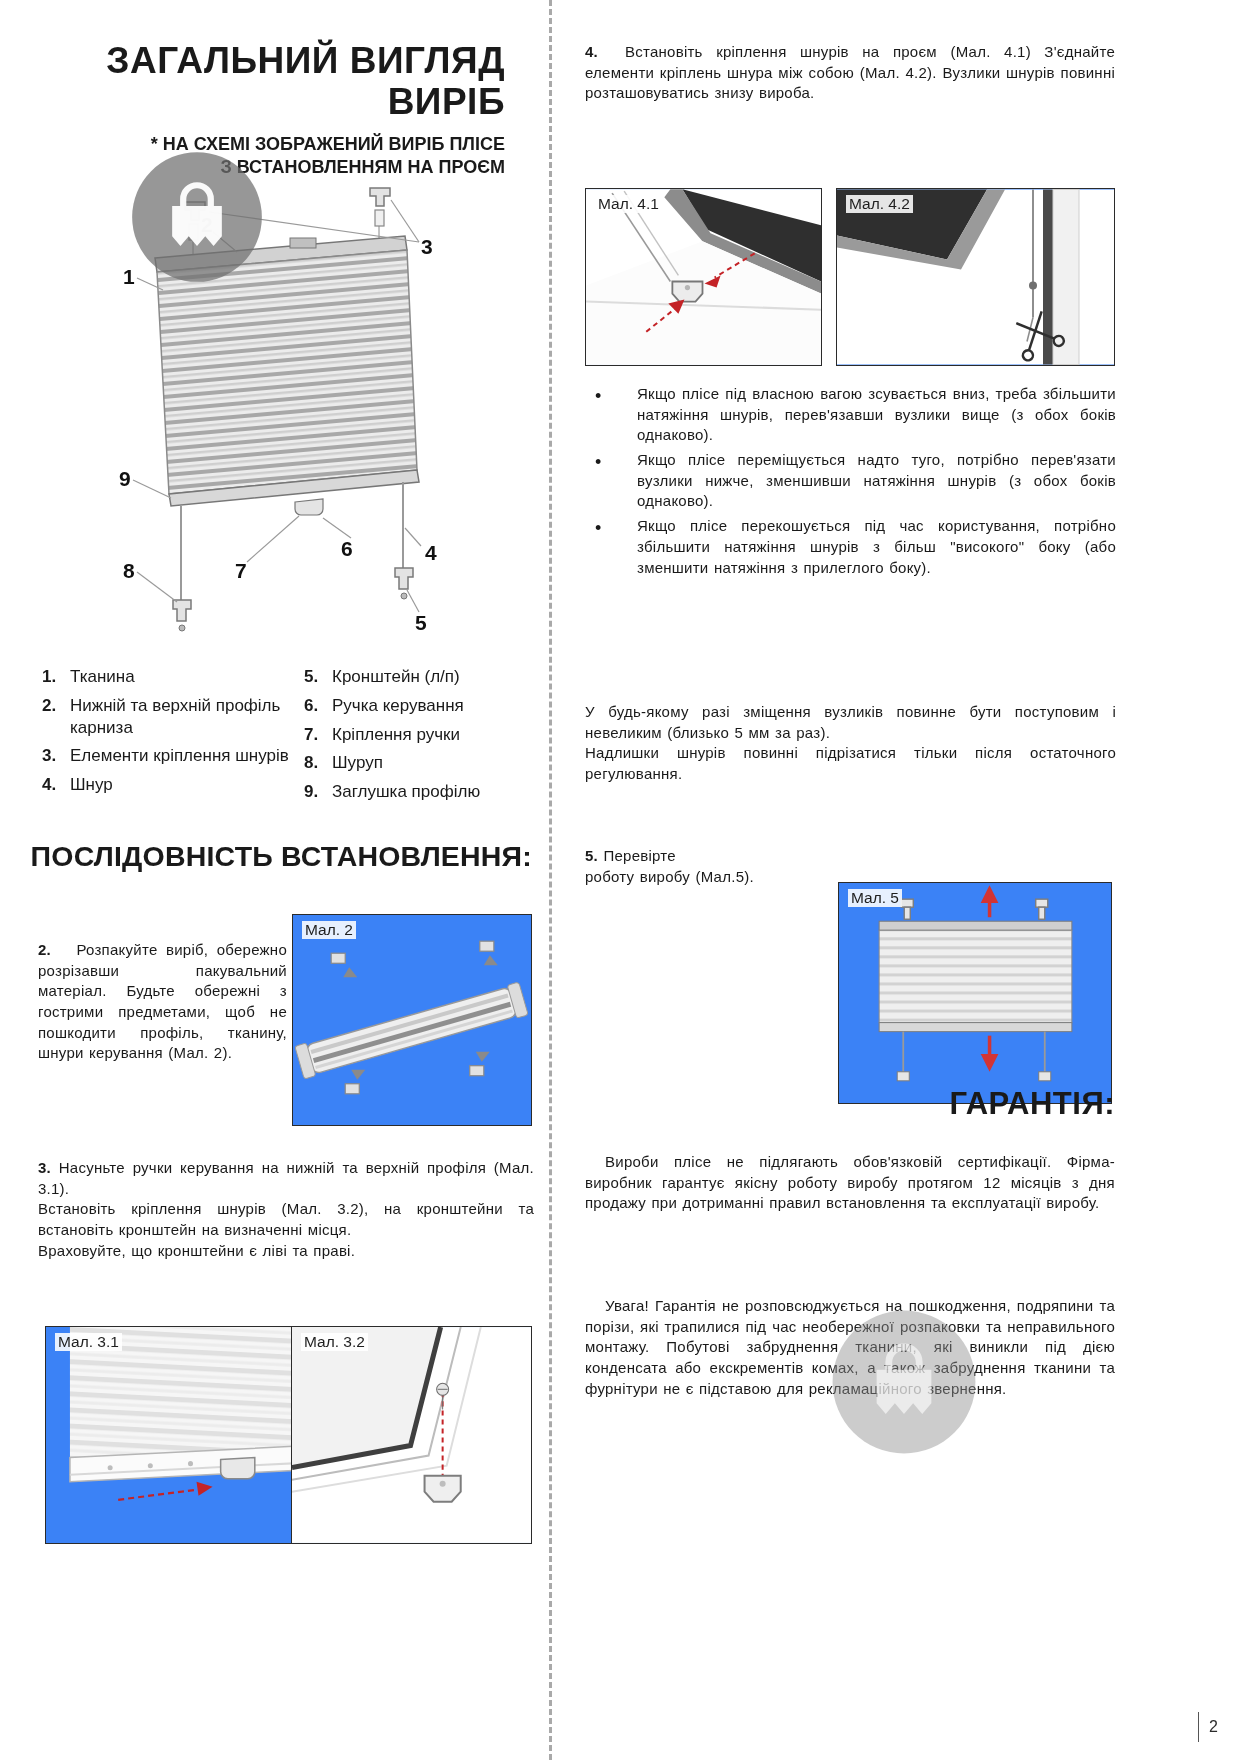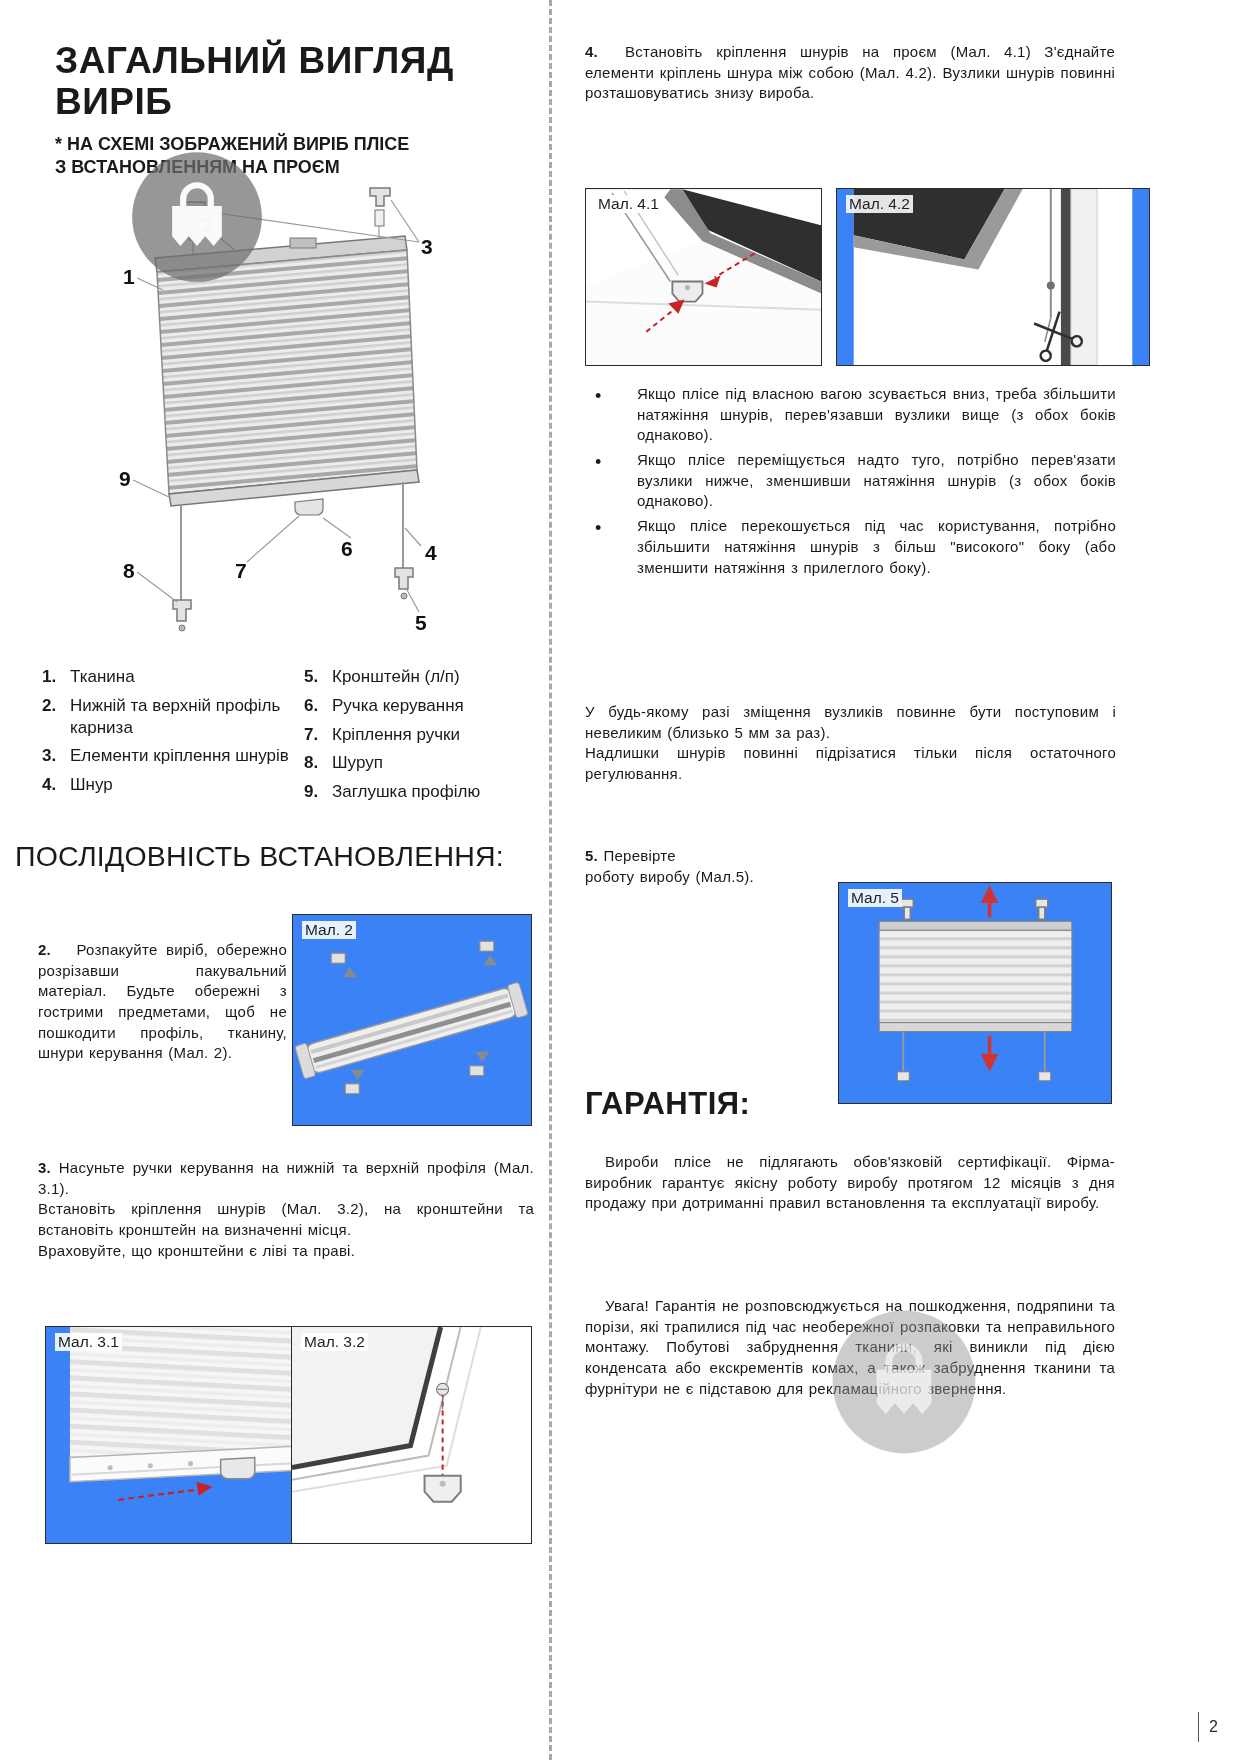--- a/index.html
+++ b/index.html
@@ -1,52 +1,52 @@
 <!DOCTYPE html>
 <html lang="uk"><head>
 <meta charset="utf-8">
 <style>
   *{margin:0;padding:0;box-sizing:border-box}
   html,body{background:#fff}
   body{font-family:"Liberation Sans",sans-serif;color:#1a1a1a}
   .page{position:relative;width:1245px;height:1760px;margin:0 auto;background:#fff;overflow:hidden}
   .abs{position:absolute}
   .b{font-weight:bold}
-  .center{text-align:left}
+  .center{text-align:right}
   .jus{text-align:justify}
   .body-text{font-size:15px;line-height:1.38;letter-spacing:.25px;word-spacing:1px}
 
   .divider{left:549px;top:0;height:1760px;width:0;border-left:3px dashed #a9a9a9}
 
   .title{left:55px;top:40px;width:450px;font-size:37px;font-weight:bold;line-height:1.12;letter-spacing:.5px}
   .subtitle{left:55px;top:133px;width:450px;font-size:18px;font-weight:bold;line-height:1.25}
 
   .diagram{left:85px;top:180px;width:440px;height:480px}
   .wm{pointer-events:none}
   .wm-top{left:128px;top:148px;width:138px;height:138px;z-index:5}
   .wm-bottom{left:828px;top:1306px;width:152px;height:152px;z-index:5}
 
   .legend{left:42px;top:666px;width:492px;display:flex}
   .legend-col1{width:262px}
   .legend-col2{width:230px}
   .legend-item{display:grid;grid-template-columns:28px 1fr;font-size:17px;line-height:1.28;margin-bottom:7px}
 
-  .seq-heading{left:15px;top:840px;width:502px;font-size:28.5px;font-weight:normal;letter-spacing:.2px}
+  .seq-heading{left:30px;top:840px;width:502px;font-size:28.5px;font-weight:bold;letter-spacing:.2px}
 
   .step2{left:38px;top:940px;width:249px}
   .figbox{position:absolute;border:1.7px solid #2b2b2b;background:#3b82f6;overflow:hidden}
   .figlabel{position:absolute;top:6px;left:9px;font-size:15.5px;color:#1f1f1f;background:rgba(255,255,255,.88);padding:0 3px;z-index:2}
   .fig2{left:292px;top:914px;width:240px;height:212px}
   .step3{left:38px;top:1158px;width:496px}
   .fig31{left:45px;top:1326px;width:288px;height:218px}
   .fig32{left:291px;top:1326px;width:241px;height:218px}
 
   .step4{left:585px;top:42px;width:530px}
   .fig41{left:585px;top:188px;width:237px;height:178px}
-  .fig42{left:836px;top:188px;width:314px;height:178px}
+  .fig42{left:836px;top:188px;width:279px;height:178px}
 
   .bullets{left:585px;top:384px;width:531px;list-style:none}
   .bullets li{position:relative;padding-left:52px;text-align:justify;margin-bottom:4px}
   .bullets li::before{content:"\2022";position:absolute;left:10px;top:0;font-size:18px}
 
   .note{left:585px;top:702px;width:531px}
   .step5{left:585px;top:846px;width:240px}
   .fig5{left:838px;top:882px;width:274px;height:222px}
 
   .war-h{left:585px;top:1086px;width:530px;font-size:31px;font-weight:bold;letter-spacing:.5px}

